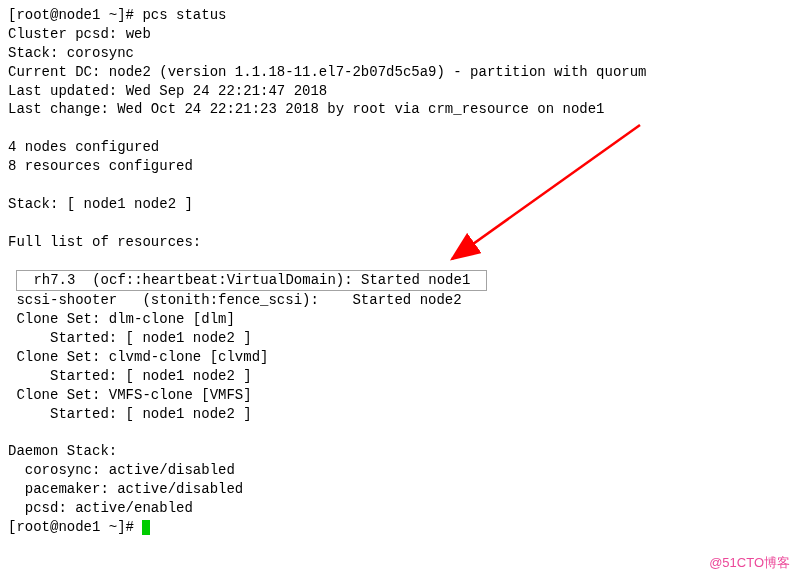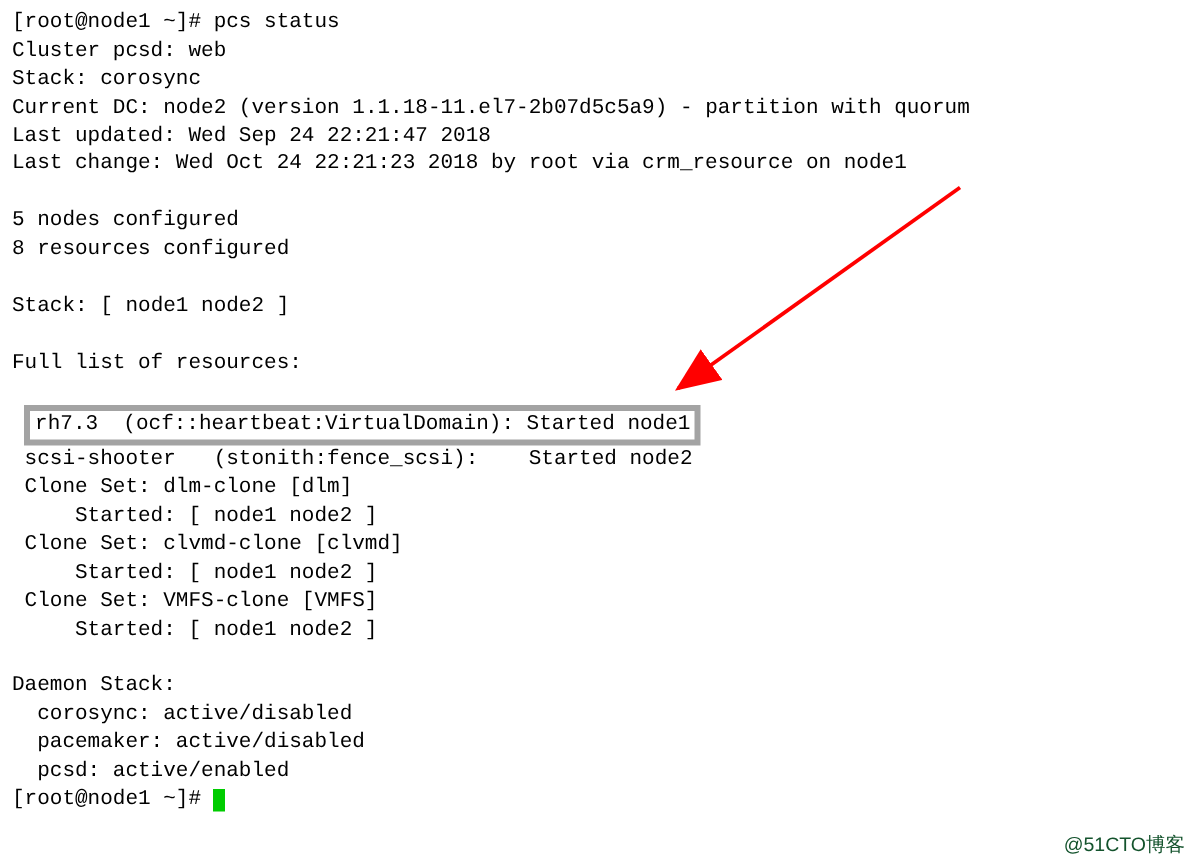--- a/index.html
+++ b/index.html
@@ -16,58 +16,58 @@
       width: 800px;
       height: 578px;
       position: relative;
       overflow: hidden;
       padding: 6px 8px;
     }
     .line {
       white-space: pre;
     }
     .highlight-box {
-      border: 4px solid #a3a3a3;
+      border: 1px solid #a3a3a3;
       display: inline-block;
-      padding: 0 3px;
+      padding: 0 16px;
       white-space: pre;
     }
     .cursor {
       display: inline-block;
       width: 8px;
       height: 15px;
       background: #00cc00;
       vertical-align: text-bottom;
     }
     .arrow-svg {
       position: absolute;
       pointer-events: none;
       top: 0;
       left: 0;
     }
     .watermark {
       position: absolute;
       bottom: 6px;
       right: 10px;
-      color: #14532d;
+      color: #ec4899;
       font-family: Arial, sans-serif;
       font-size: 13px;
     }
   </style>
 </head>
 <body>
 
 <div class="line"><span>[root@node1 ~]# </span><span>pcs status</span></div>
 <div class="line"><span>Cluster pcsd: </span><span>web</span></div>
 <div class="line"><span>Stack: </span><span>corosync</span></div>
 <div class="line"><span>Current DC: </span><span>node2 (version 1.1.18-11.el7-2b07d5c5a9) - partition with quorum</span></div>
 <div class="line"><span>Last updated: </span><span>Wed Sep 24 22:21:47 2018</span></div>
 <div class="line"><span>Last change: </span><span>Wed Oct 24 22:21:23 2018 by root via crm_resource on node1</span></div>
 <div class="line">&nbsp;</div>
-<div class="line">5 nodes configured</div>
+<div class="line">4 nodes configured</div>
 <div class="line">8 resources configured</div>
 <div class="line">&nbsp;</div>
 <div class="line"><span>Stack: </span><span>[ node1 node2 ]</span></div>
 <div class="line">&nbsp;</div>
 <div class="line">Full list of resources:</div>
 <div class="line">&nbsp;</div>
 <div class="line"> <span class="highlight-box">rh7.3  (ocf::heartbeat:VirtualDomain): Started node1</span></div>
 <div class="line"> scsi-shooter   (stonith:fence_scsi):    Started node2</div>
 <div class="line"> Clone Set: dlm-clone [dlm]</div>
 <div class="line">     Started: [ node1 node2 ]</div>

